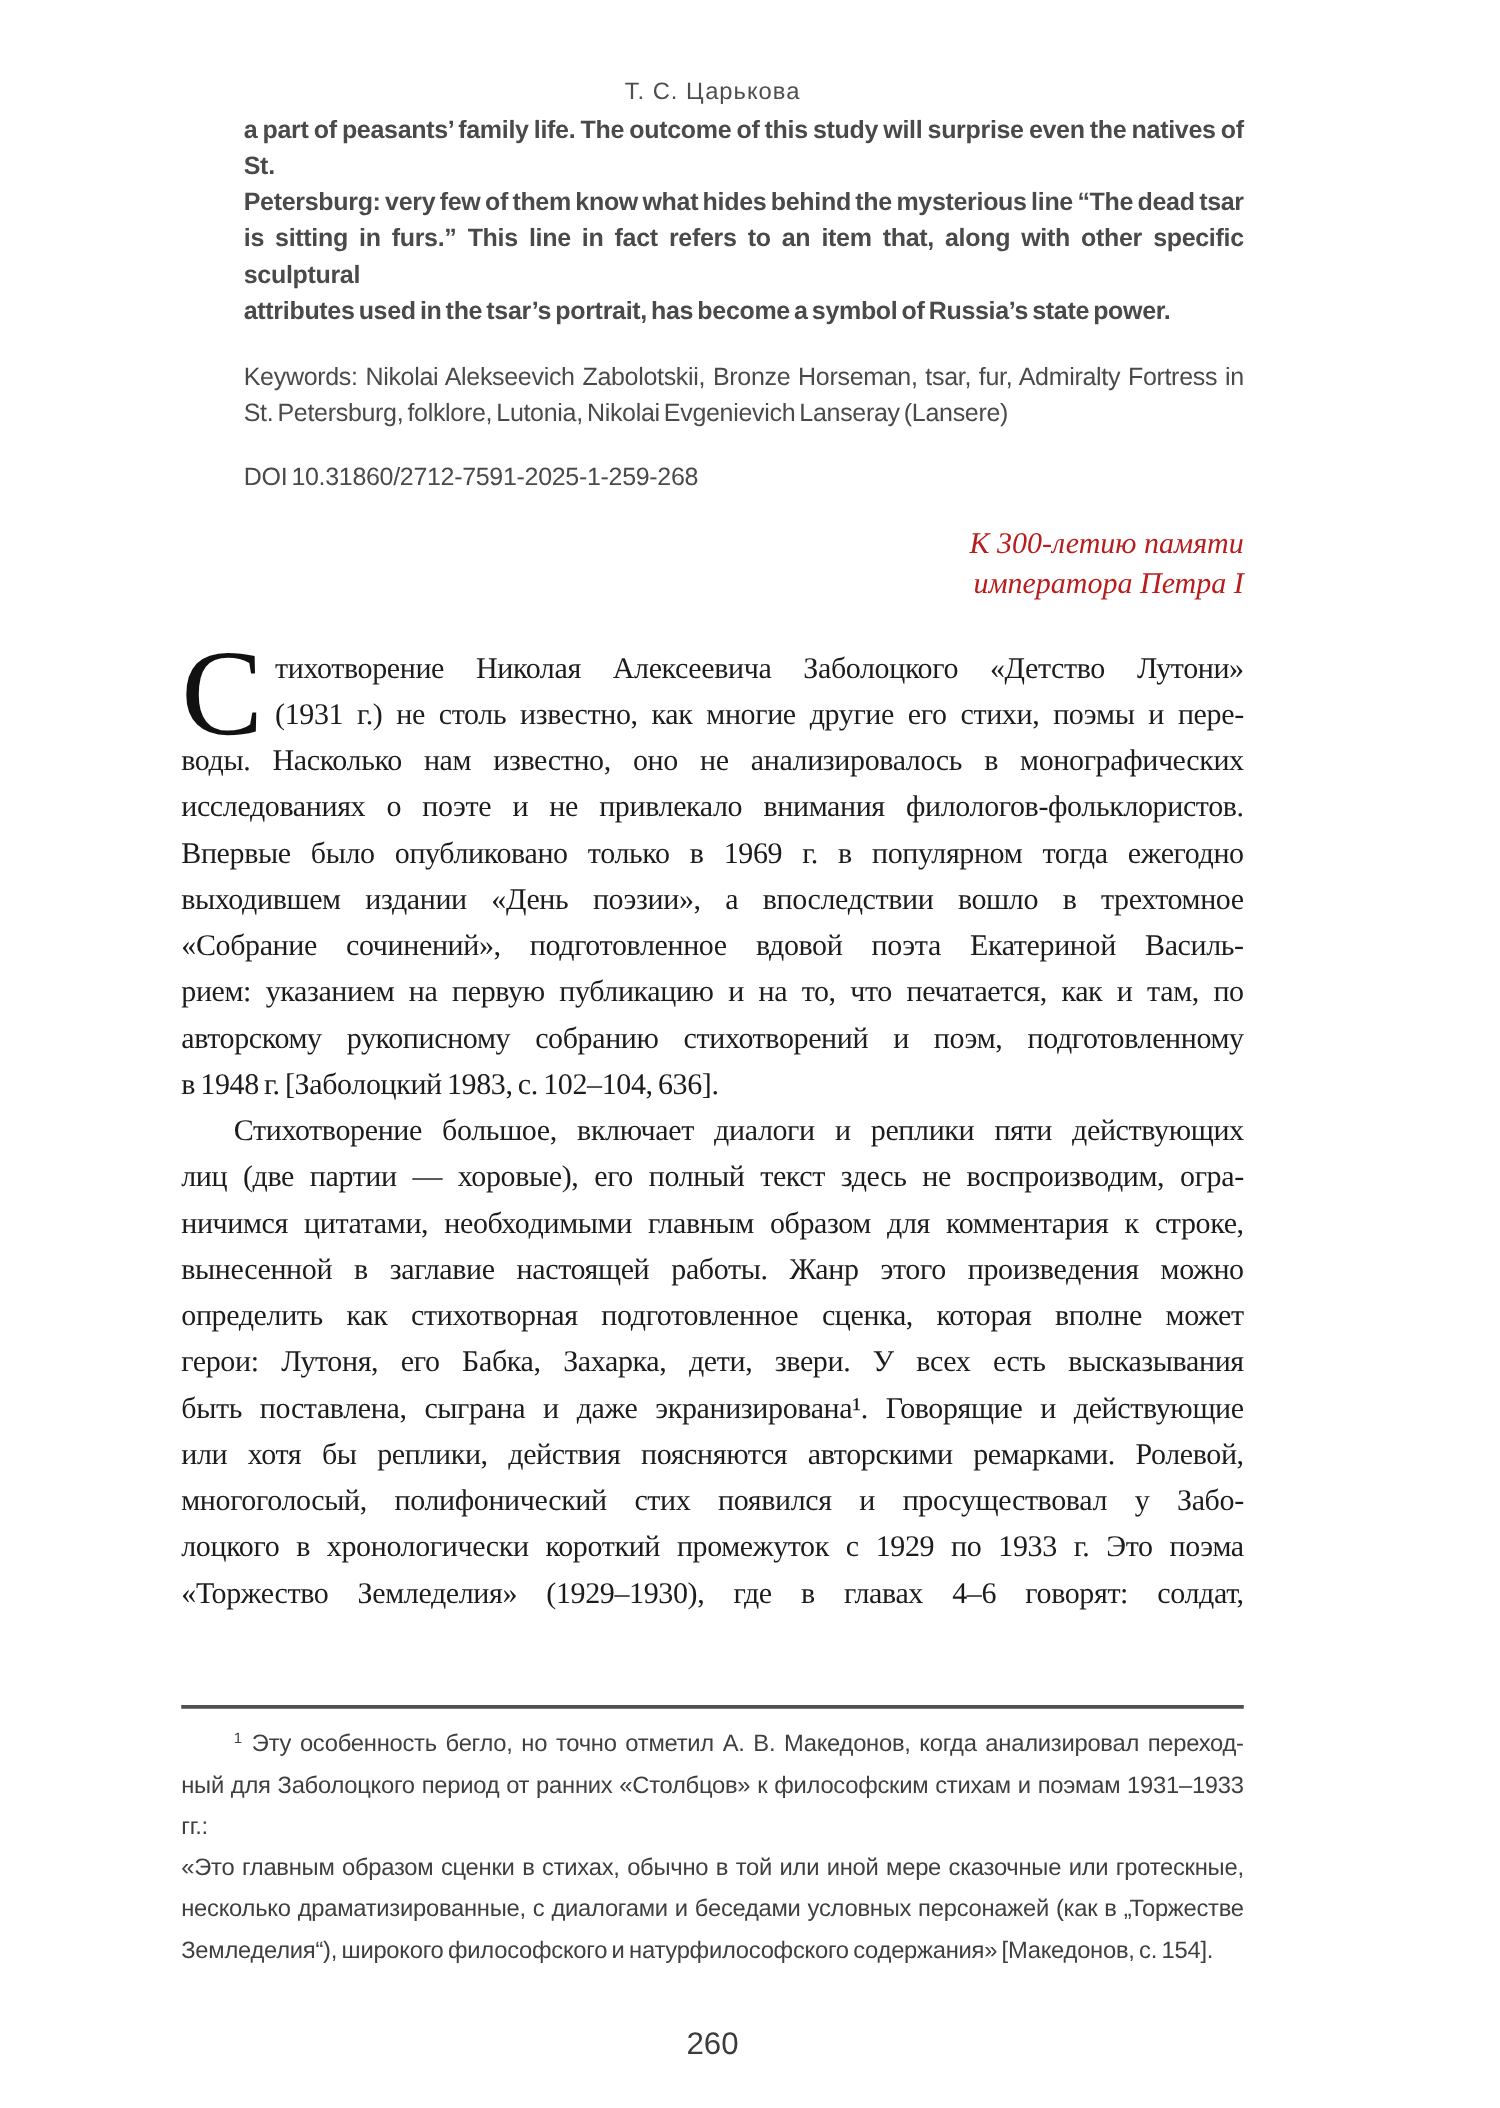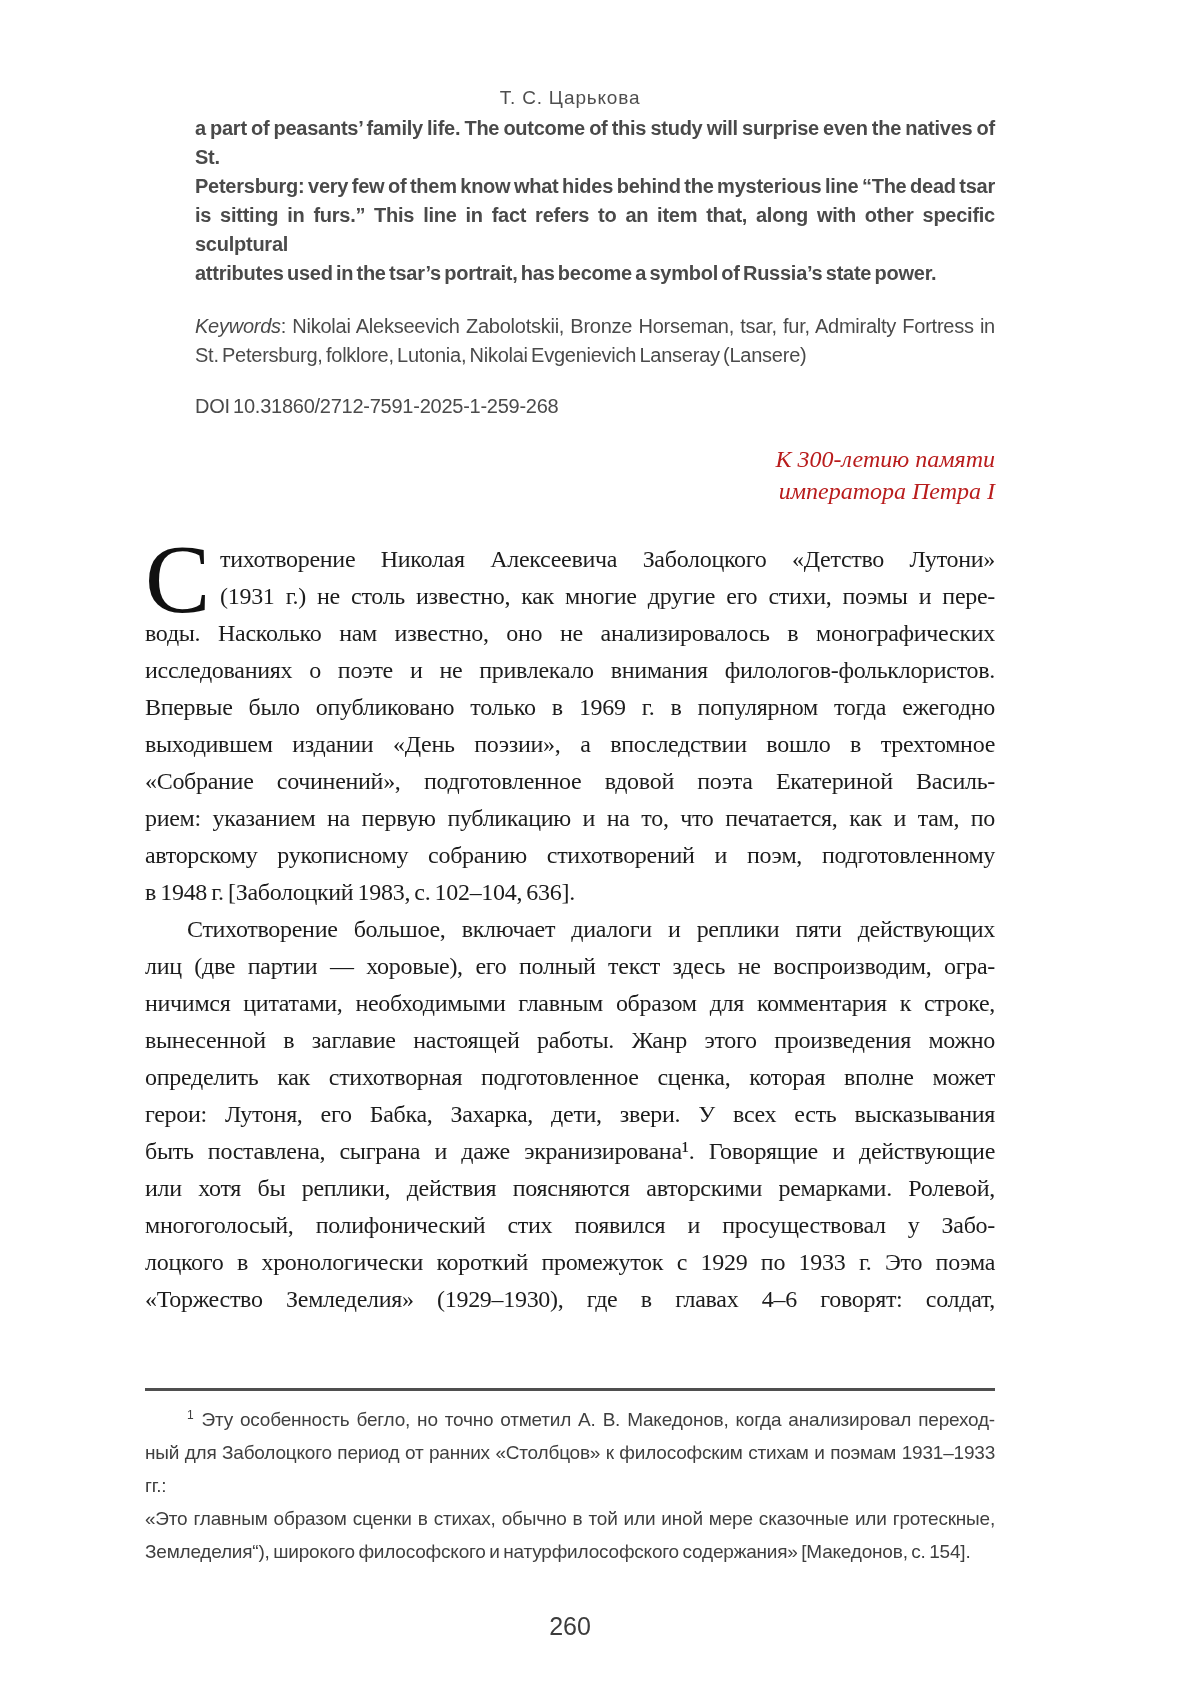--- a/index.html
+++ b/index.html
@@ -6,21 +6,21 @@
   html,body { background:#ffffff; }
   body {
     width:1200px; height:1686px;
     font-family:"Liberation Serif", serif;
     color:#1f1f1f;
     overflow:hidden;
   }
   .column { margin-left:145px; width:850px; }
 
   .running-head {
-    padding-top:86px;
+    padding-top:62px;
     text-align:center;
     font-family:"Liberation Sans", sans-serif;
     font-size:19px; line-height:24px;
     color:#4e4e4e;
     letter-spacing:0.8px;
   }
 
   .sans-block {
     font-family:"Liberation Sans", sans-serif;
     color:#4a4a4a;
@@ -29,21 +29,21 @@
     margin-left:50px; width:800px;
   }
   .abstract-block  { margin-top:4px;font-weight:bold; }
   .keywords-block  { margin-top:24px; }
   .doi-block       { margin-top:22px; }
 
   .line { text-align:justify; text-align-last:justify; white-space:normal; }
   .line.last { text-align:left; text-align-last:left; }
 
   .kw-line1 { text-align:justify; text-align-last:justify; }
-  .kw-label { font-style:italic; }
+  .kw-label { }
 
   .epigraph {
     margin-top:22px;
     text-align:right;
     font-style:italic;
     font-size:24px; line-height:32px;
     color:#b91c1c;
   }
 
   .body-text {
@@ -151,19 +151,20 @@
       </div>
   </div>
 
   <hr class="footnote-rule">
 
   <div class="footnote">
     <div class="footnote-first"><sup>1</sup><span>Эту особенность бегло, но точно отметил А. В. Македонов, когда анализировал переход-</span></div>
     <div>
         <div class="line">ный для Заболоцкого период от ранних «Столбцов» к философским стихам и поэмам 1931–1933 гг.:</div>
         <div class="line">«Это главным образом сценки в стихах, обычно в той или иной мере сказочные или гротескные,</div>
+        <div class="line">несколько драматизированные, с диалогами и беседами условных персонажей (как в „Торжестве</div>
         <div class="line last">Земледелия“), широкого философского и натурфилософского содержания» [Македонов, с. 154].</div>
       </div>
   </div>
 
   <div class="page-number">260</div>
 
 </div>
 
 </body></html>

